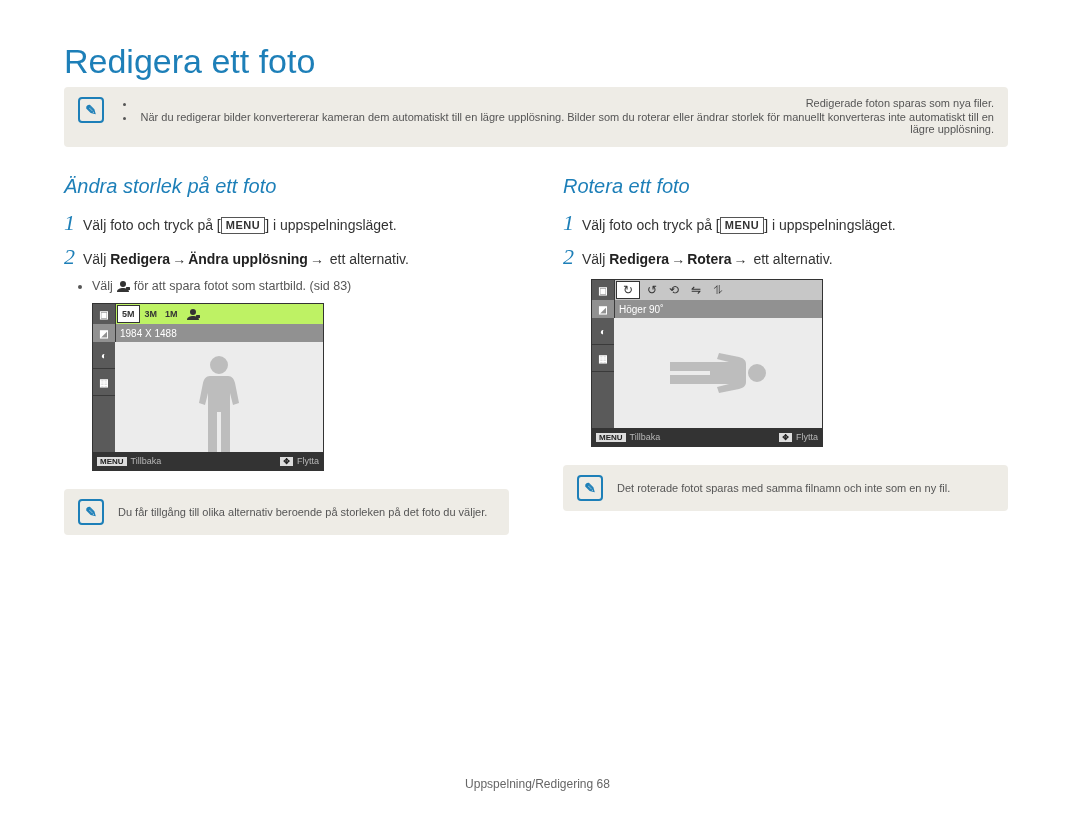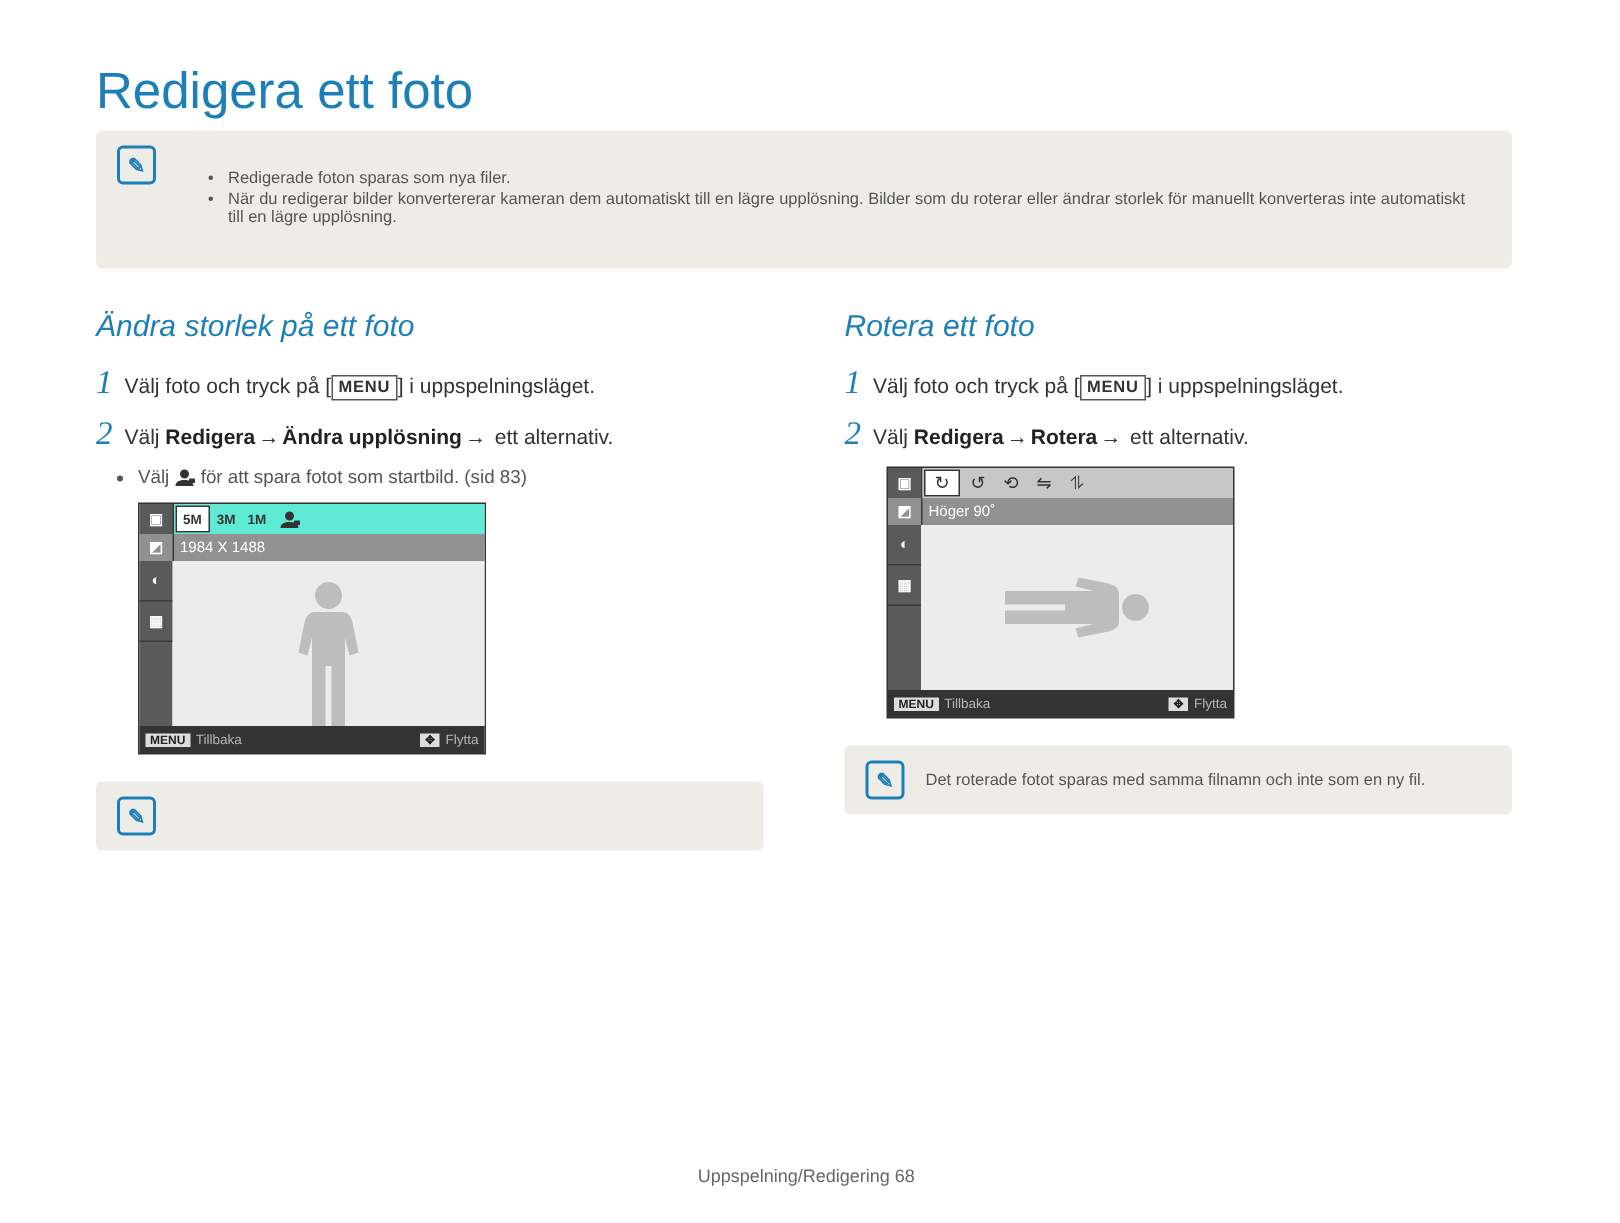--- a/index.html
+++ b/index.html
@@ -48,21 +48,21 @@
     flex: 0 0 22px;
     border: 2px solid #1d7fb8;
     border-radius: 4px;
     color: #1d7fb8;
     display: flex;
     align-items: center;
     justify-content: center;
     font-weight: bold;
     font-size: 14px;
   }
-  .note-bullets { list-style: disc; margin:16px; padding-left: 18px; }
+  .note-bullets { list-style: disc; margin:0; padding-left: 18px; text-align: right; }
   .note-bullets li { margin: 0 0 2px 0; }
   .columns {
     display: flex;
     gap: 54px;
   }
   .col { flex: 1 1 0; min-width: 0; }
   h2 {
     font-size: 20px;
     font-weight: normal;
     color: #1d7fb8;
@@ -108,21 +108,21 @@
     margin: 10px 0 0 28px;
     width: 230px;
     border: 1px solid #333;
   }
   .lcd-top {
     height: 20px;
     display: flex;
   }
   .ic { width: 22px; border-right: 1px solid #3a3a3a; display:flex; align-items:center; justify-content:center; font-size:10px; color:#fff; font-weight:bold;}
   .ic.first { background:#5a5a5a; }
-  .lcd-top .bar { flex:1; background:#5eead4; display:flex; }
+  .lcd-top .bar { flex:1; background:#bef264; display:flex; }
   .chip { padding:0 4px; font-size:9px; font-weight:bold; color:#333; display:flex; align-items:center;}
   .chip.sel { background:#fff; border:1px solid #333; margin:1px; }
   .lcd-row2 {
     height: 18px; display:flex;
     background:#919191;
   }
   .lcd-row2 .lbl { font-size:10px; color:#fff; padding-left:4px; display:flex; align-items:center;}
   .lcd-main {
     height: 110px;
     display:flex;
@@ -241,20 +241,21 @@
           <span class="k">MENU</span>
           <span>Tillbaka</span>
           <span style="flex:1"></span>
           <span class="k move-icon">✥</span>
           <span>Flytta</span>
         </div>
       </div>
 
       <div class="note-box small">
         <div class="note-icon">✎</div>
+        <div>Du får tillgång till olika alternativ beroende på storleken på det foto du väljer.</div>
       </div>
     </div>
 
     <div class="col">
       <h2>Rotera ett foto</h2>
 
       <div class="step">
         <span class="step-num">1</span>
         <span class="text">
           <span>Välj foto och tryck på [</span><span class="menu-key">MENU</span><span>] i uppspelningsläget.</span>

